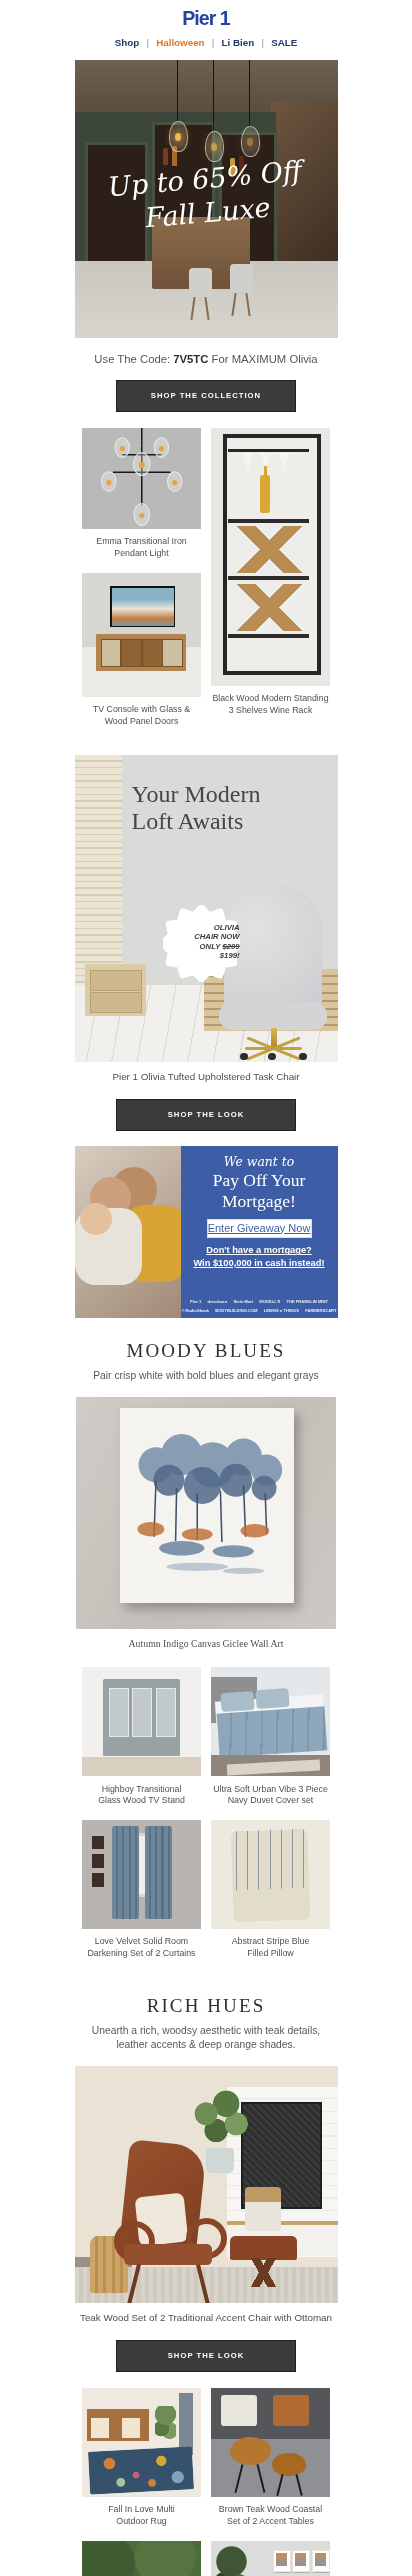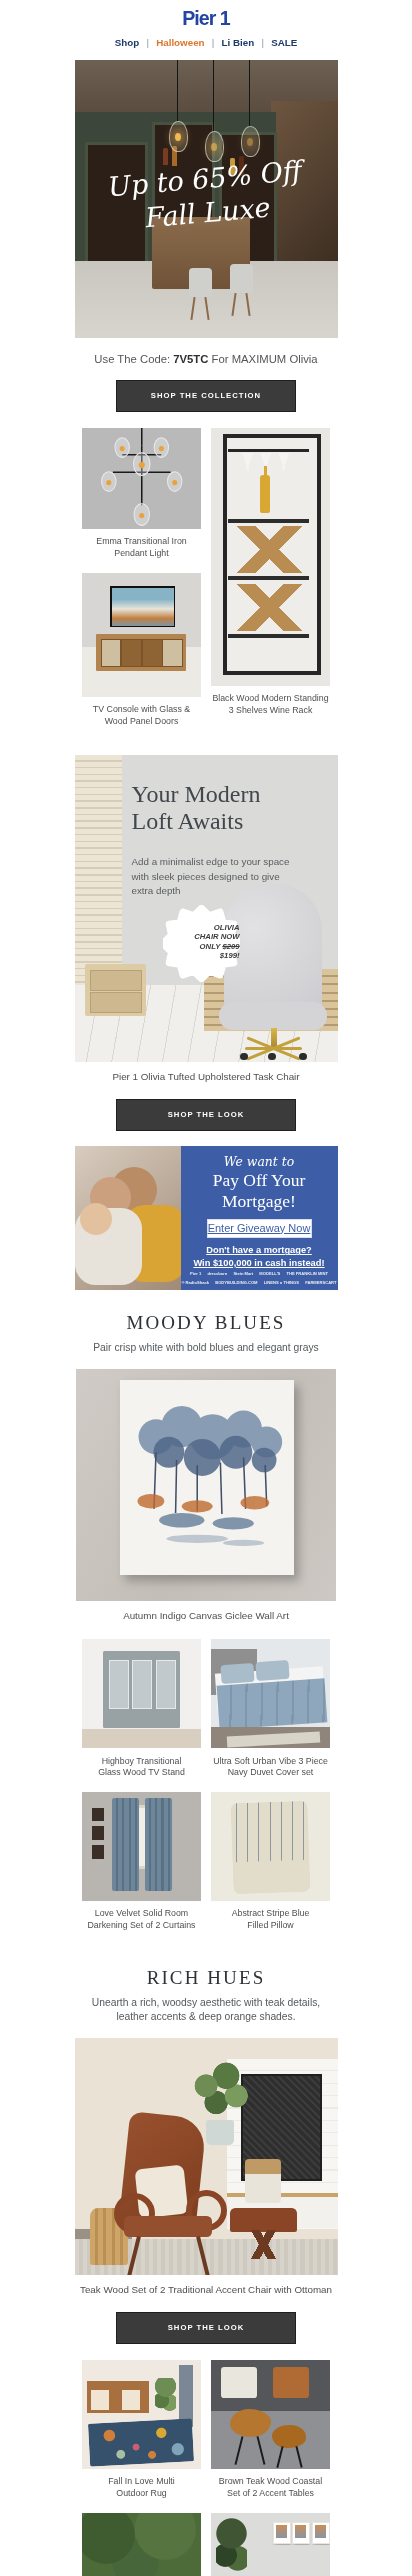--- a/index.html
+++ b/index.html
@@ -71,21 +71,21 @@
   .loft .leg{position:absolute;right:36px;top:292px;width:57px;height:3.1px;background:#c2a03c;border-radius:1.5px;}
   .loft .leg.r1{transform:rotate(22deg);} .loft .leg.r2{transform:rotate(-22deg);}
   .loft .wheel{position:absolute;width:7.2px;height:7.2px;border-radius:50%;background:#2c2c2c;bottom:2.1px;}
   .loft .table{position:absolute;left:10.3px;bottom:46px;width:61px;height:52px;background:#ddcba6;border-radius:2.1px;}
   .loft .table .dr{position:absolute;left:5.2px;width:50px;height:18.5px;background:#cdb88f;border:0.5px solid #b7a277;}
   .loft .badge{position:absolute;left:88px;top:150px;width:77px;height:77px;}
   .badge svg{position:absolute;left:0;top:0;}
   .badge .bt{position:absolute;left:0;top:17.5px;width:100%;text-align:right;font-style:italic;font-weight:bold;color:#3c3c3c;font-size:7.7px;line-height:1.25;}
   .badge .old{text-decoration:line-through;}
   
-  .mort{width:263px;height:144px;margin:15.5px auto 0;display:flex;}
+  .mort{width:263px;height:172px;margin:15.5px auto 0;display:flex;}
   .mort .photo{position:relative;width:106px;height:100%;background:linear-gradient(140deg,#d8cdc0,#a08a76);overflow:hidden;}
   .mort .p1{position:absolute;left:15.5px;top:31px;width:41px;height:41px;border-radius:50%;background:#caa07e;}
   .mort .p2{position:absolute;left:36px;top:20.6px;width:46px;height:46px;border-radius:50%;background:#b98c66;}
   .mort .sw1{position:absolute;left:0px;top:62px;width:67px;height:77px;border-radius:20.6px;background:#e8e3da;}
   .mort .sw2{position:absolute;left:49px;top:59px;width:62px;height:77px;border-radius:20.6px;background:#d9a433;}
   .mort .baby{position:absolute;left:5.2px;top:57px;width:32px;height:32px;border-radius:50%;background:#e3c19e;}
   .mort .blue{position:relative;width:157px;height:100%;background:#3d5ea6;color:#fff;text-align:center;}
   .mort .ws{font-size:12.4px;margin-top:8.2px;}
   .mort .ttl{font-family:"Liberation Serif",serif;font-size:17.5px;line-height:1.2;margin-top:1px;}
   .mort .gbtn{display:block;width:103px;height:17.5px;line-height:17.5px;background:#fff;color:#3d5ea6;font-size:11px;margin:6.2px auto 0;border:0.5px solid #d8dff0;cursor:pointer;text-decoration:underline;}
@@ -284,23 +284,20 @@
     </div>
   </div>
 
   <div class="loft serif">
     <div class="blinds"></div>
     <div class="floor"></div>
     <div class="slat"></div>
     <h2>
       <span>Your Modern</span><br><span>Loft Awaits</span>
     </h2>
-    <div class="body" style="font-family:'Liberation Sans',sans-serif;">
-      <span>Add a minimalist edge to your space</span><br><span>with sleek pieces designed to give</span><br><span>extra depth</span>
-    </div>
     <div class="table">
       <div class="dr" style="top:6.2px;"></div>
         <div class="dr" style="top:28px;"></div>
     </div>
     <div class="chairback"></div>
     <div class="seat"></div>
     <div class="pole"></div>
     <div class="leg"></div>
     <div class="leg r1"></div>
     <div class="leg r2"></div>
@@ -393,21 +390,21 @@
           <ellipse cx="120" cy="272" rx="44" ry="14"></ellipse>
             <ellipse cx="220" cy="278" rx="40" ry="12"></ellipse>
         </g>
         <g fill="#8a9ab0" opacity="0.5">
           <ellipse cx="150" cy="308" rx="60" ry="8"></ellipse>
             <ellipse cx="240" cy="316" rx="40" ry="6"></ellipse>
         </g>
       </svg>
     </div>
   </div>
-  <div class="cap" style="font-size:9.8px;margin-top:9.3px;">Autumn Indigo Canvas Giclee Wall Art</div>
+  <div class="cap" style="font-size:9.8px;margin-top:9.3px;font-family:Liberation Serif, serif;">Autumn Indigo Canvas Giclee Wall Art</div>
 
   <div class="grid">
     <div class="col">
       <div class="tile">
         <div class="ph highboy">
           <div class="rug"></div>
           <div class="cb"></div>
           <div class="gp" style="left:27px;"></div>
           <div class="gp" style="left:50px;"></div>
           <div class="gp" style="left:74px;"></div>

